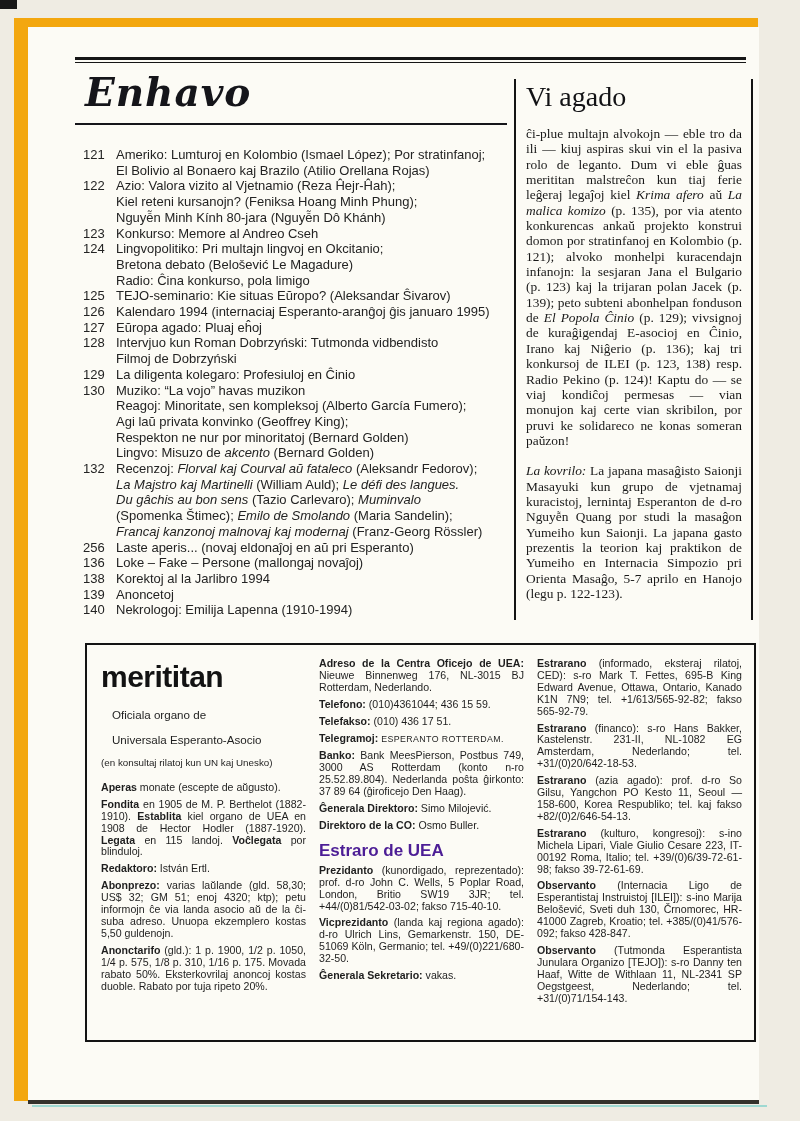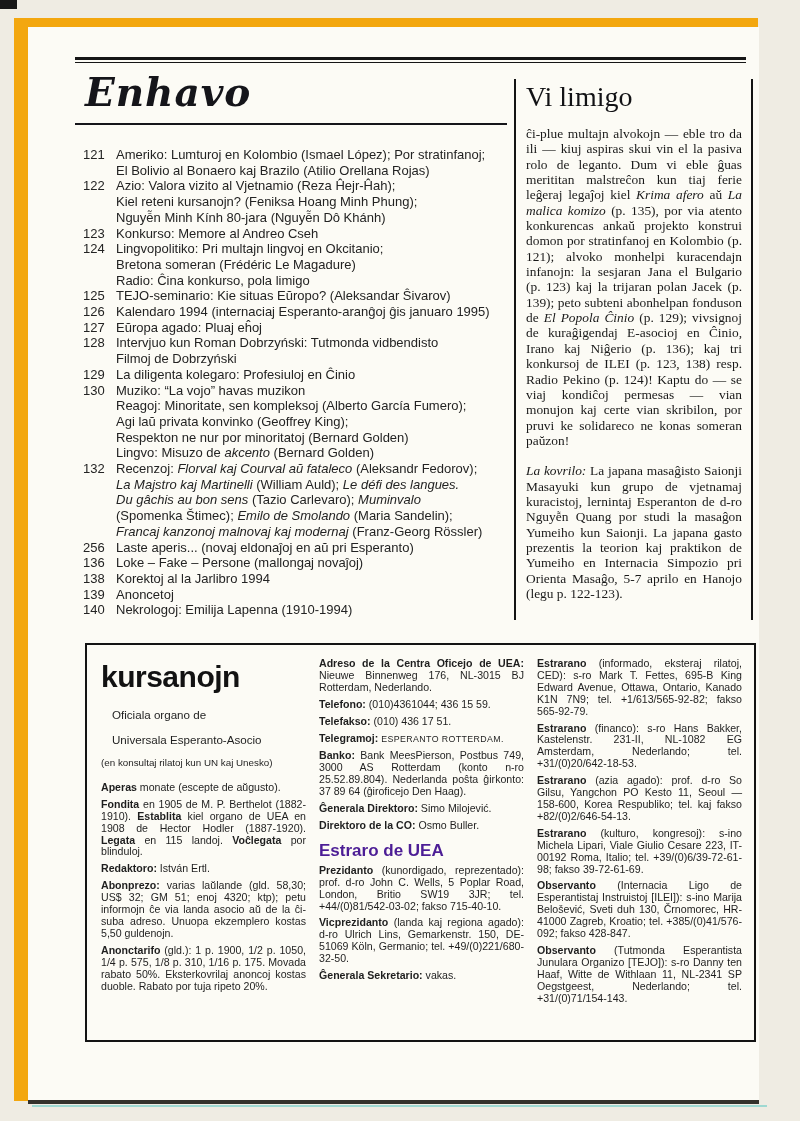--- a/index.html
+++ b/index.html
@@ -90,21 +90,21 @@
         <div class="toc-entry">
           <div class="toc-num">123</div>
           <div class="toc-text">
             <div class="toc-line"><span>Konkurso: Memore al Andreo Cseh</span></div>
           </div>
         </div>
         <div class="toc-entry">
           <div class="toc-num">124</div>
           <div class="toc-text">
             <div class="toc-line"><span>Lingvopolitiko: Pri multajn lingvoj en Okcitanio;</span></div>
-            <div class="toc-line"><span>Bretona someran (Frédéric Le Magadure)</span></div>
+            <div class="toc-line"><span>Bretona debato (Belošević Le Magadure)</span></div>
             <div class="toc-line"><span>Radio: Ĉina konkurso, pola limigo</span></div>
           </div>
         </div>
         <div class="toc-entry">
           <div class="toc-num">125</div>
           <div class="toc-text">
             <div class="toc-line"><span>TEJO-seminario: Kie situas Eŭropo? (Aleksandar Ŝivarov)</span></div>
           </div>
         </div>
         <div class="toc-entry">
@@ -180,30 +180,30 @@
           <div class="toc-num">140</div>
           <div class="toc-text">
             <div class="toc-line"><span>Nekrologoj: Emilija Lapenna (1910-1994)</span></div>
           </div>
         </div>
       </div>
 
     <div class="vt-rule vt-left"></div>
     <div class="vt-rule vt-right"></div>
     <div class="vt">
-      <div class="vt-title">Vi limigo</div>
+      <div class="vt-title">Vi agado</div>
       <div class="vt-body">
           <p class="vt-para"><span>ĉi-plue multajn alvokojn — eble tro da ili — kiuj aspiras skui vin el la pasiva rolo de leganto. Dum vi eble ĝuas merititan malstreĉon kun tiaj ferie leĝeraj legaĵoj kiel </span><span class="it ">Krima afero</span><span> aŭ </span><span class="it ">La malica komizo</span><span> (p. 135), por via atento konkurencas ankaŭ projekto konstrui domon por stratinfanoj en Kolombio (p. 121); alvoko monhelpi kuracendajn infanojn: la sesjaran Jana el Bulgario (p. 123) kaj la trijaran polan Jacek (p. 139); peto subteni abonhelpan fonduson de </span><span class="it ">El Popola Ĉinio</span><span> (p. 129); vivsignoj de kuraĝigendaj E-asocioj en Ĉinio, Irano kaj Niĝerio (p. 136); kaj tri konkursoj de ILEI (p. 123, 138) resp. Radio Pekino (p. 124)! Kaptu do — se viaj kondiĉoj permesas — vian monujon kaj certe vian skribilon, por pruvi ke solidareco ne konas someran paŭzon!</span></p>
           <p class="vt-para"><span class="it ">La kovrilo:</span><span> La japana masaĝisto Saionji Masayuki kun grupo de vjetnamaj kuracistoj, lernintaj Esperanton de d-ro Nguyễn Quang por studi la masaĝon Yumeiho kun Saionji. La japana gasto prezentis la teorion kaj praktikon de Yumeiho en Internacia Simpozio pri Orienta Masaĝo, 5-7 aprilo en Hanojo (legu p. 122-123).</span></p>
         </div>
     </div>
 
     <div class="mast">
         <div class="mast-col">
-          <div class="mast-logo"><span>kursanojn</span></div>
+          <div class="mast-logo"><span>merititan</span></div>
           <div class="mast-org"><span>Oficiala organo de</span></div>
           <div class="mast-org"><span>Universala Esperanto-Asocio</span></div>
           <div class="mast-note"><span>(en konsultaj rilatoj kun UN kaj Unesko)</span></div>
           <div class="mast-para"><span class="bd ">Aperas</span><span> monate (escepte de aŭgusto).</span></div>
           <div class="mast-para"><span class="bd ">Fondita</span><span> en 1905 de M. P. Berthelot (1882-1910). </span><span class="bd ">Establita</span><span> kiel organo de UEA en 1908 de Hector Hodler (1887-1920). </span><span class="bd ">Legata</span><span> en 115 landoj. </span><span class="bd ">Voĉlegata</span><span> por blinduloj.</span></div>
           <div class="mast-para"><span class="bd ">Redaktoro:</span><span> István Ertl.</span></div>
           <div class="mast-para"><span class="bd ">Abonprezo:</span><span> varias laŭlande (gld. 58,30; US$ 32; GM 51; enoj 4320; ktp); petu informojn ĉe via landa asocio aŭ de la ĉi-suba adreso. Unuopa ekzemplero kostas 5,50 guldenojn.</span></div>
           <div class="mast-para"><span class="bd ">Anonctarifo</span><span> (gld.): 1 p. 1900, 1/2 p. 1050, 1/4 p. 575, 1/8 p. 310, 1/16 p. 175. Movada rabato 50%. Eksterkovrilaj anoncoj kostas duoble. Rabato por tuja ripeto 20%.</span></div>
         </div>
         <div class="mast-col">

